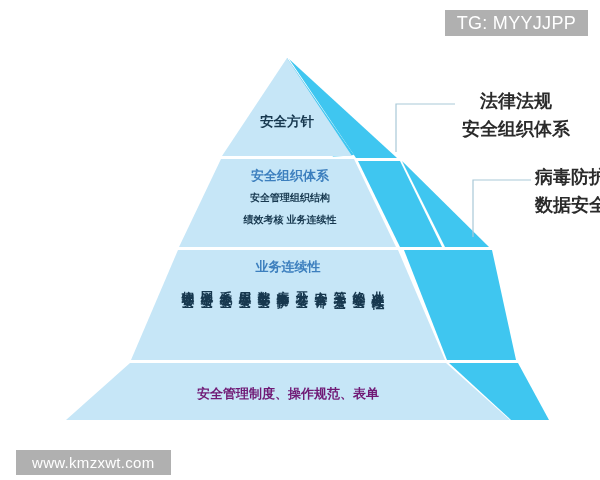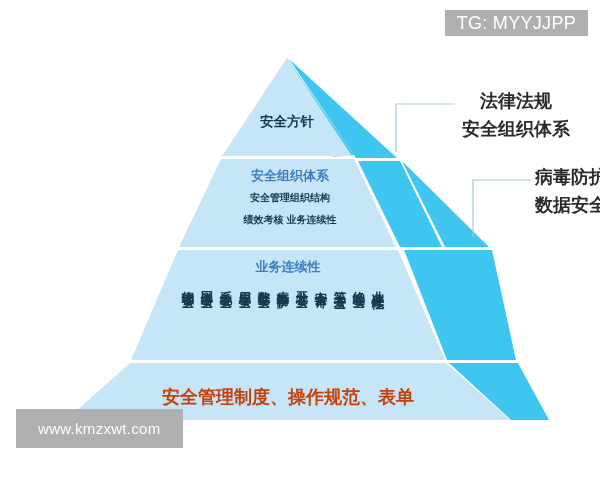--- a/index.html
+++ b/index.html
@@ -55,22 +55,22 @@
     color: #17384f;
     font-size: 10px;
     font-weight: bold;
   }
   .tier-apex {
     color: #17384f;
     font-size: 13.5px;
     font-weight: bold;
   }
   .tier-base {
-    color: #c2410c;
-    font-size: 18px;
+    color: #701a75;
+    font-size: 13px;
     font-weight: bold;
   }
 
   
   .pillars {
     position: absolute;
     display: flex;
     align-items: flex-start;
     justify-content: center;
     gap: 2px;
@@ -112,23 +112,23 @@
   }
   #tg-chip {
     right: 12px;
     top: 10px;
     height: 26px;
     padding: 0 12px;
     font-size: 18px;
   }
   #site-chip {
     left: 16px;
-    bottom: 32px;
-    height: 39px;
-    padding: 0 22px;
+    bottom: 5px;
+    height: 25px;
+    padding: 0 16px;
     font-size: 15px;
   }
 </style>
 </head>
 <body>
 
 <div id="stage">
 
   <svg class="diagram" viewBox="0 0 600 480">
 

